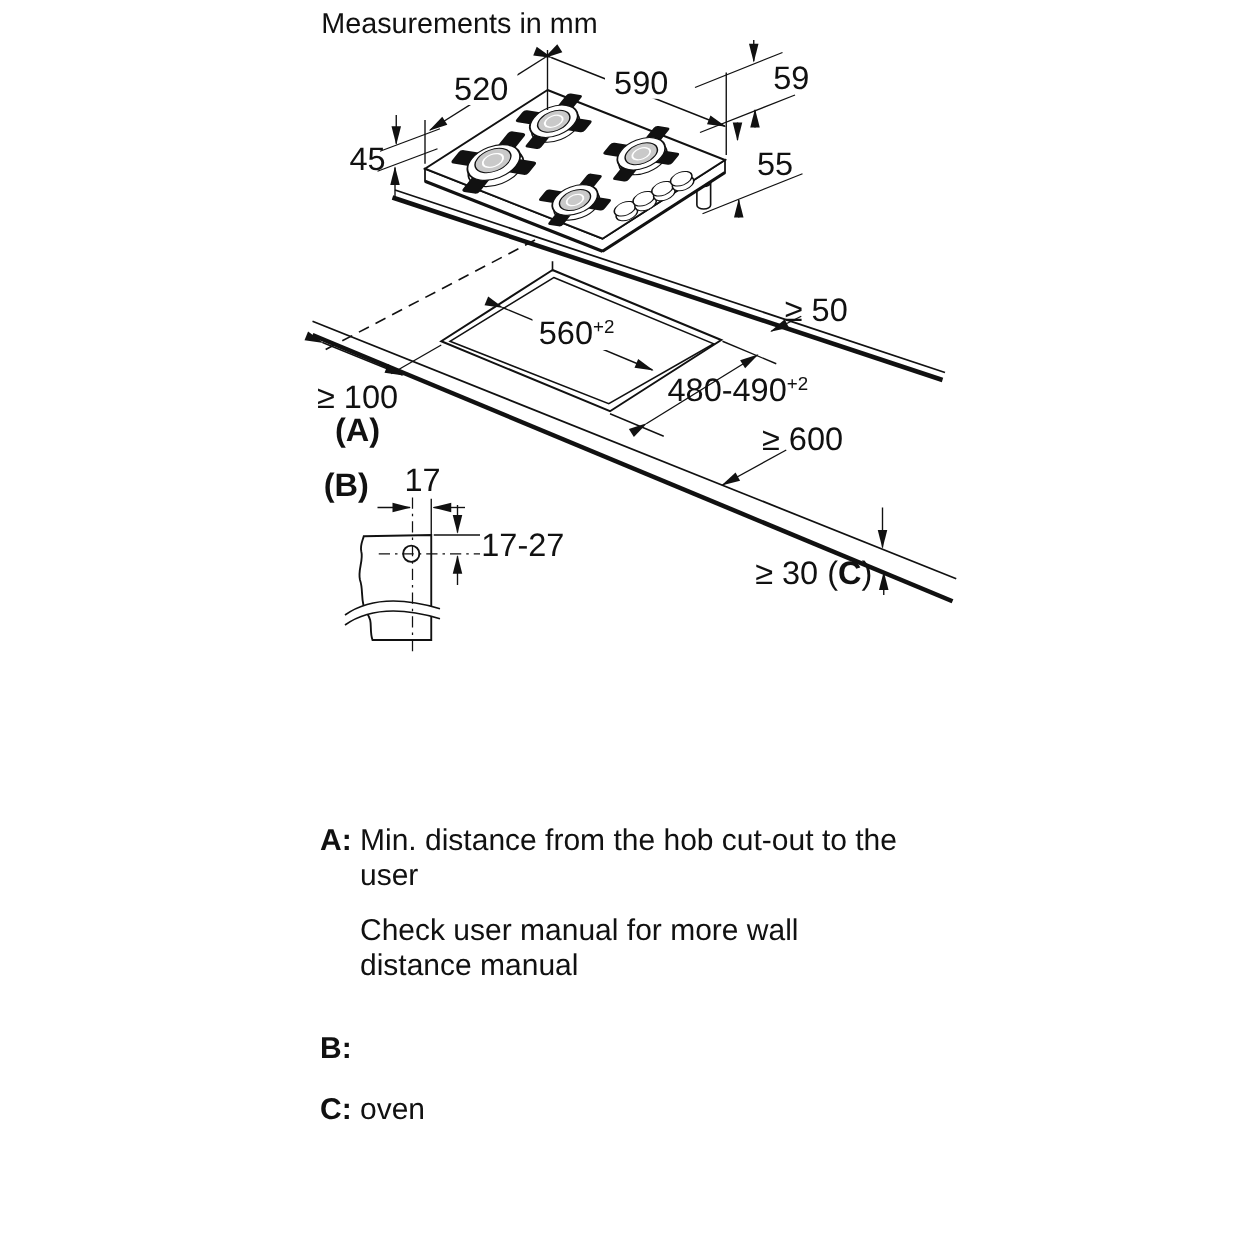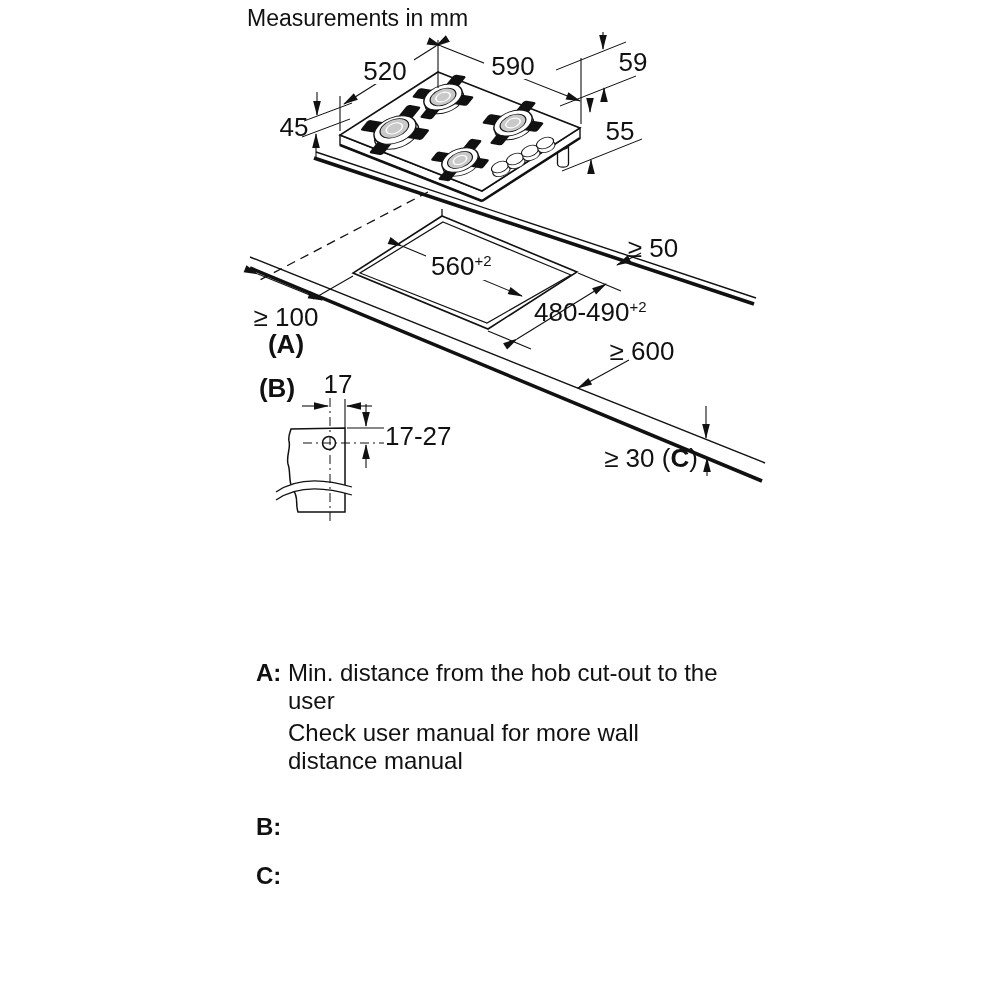--- a/index.html
+++ b/index.html
@@ -1,23 +1,23 @@
 <!DOCTYPE html>
 <html><head>
 <meta charset="utf-8">
 <style>
   html,body{margin:0;padding:0;background:#ffffff;}
   .page{position:relative;width:1000px;height:1000px;background:#fff;overflow:hidden;
         font-family:"Liberation Sans", sans-serif;color:#111;}
-  .title{position:absolute;left:247px;top:5px;font-size:23px;color:#111;}
+  .title{position:absolute;left:257px;top:5px;font-size:23px;color:#111;}
   svg text{font-family:"Liberation Sans", sans-serif;fill:#111;}
   .legend{position:absolute;left:256px;top:659px;width:480px;font-size:24px;line-height:28px;color:#111;}
   .sec{display:flex;}
   .sec .lbl{width:32px;font-weight:bold;flex:0 0 32px;}
-  .para2{margin-top:4px;}
+  .para2{margin-top:16px;}
   .secB{margin-top:38px;}
   .secC{margin-top:21px;}
 </style>
 </head>
 <body>
 
 <div class="page">
 
   <div class="title">Measurements in mm</div>
 
@@ -244,17 +244,18 @@
           <div>distance manual</div>
         </div>
       </div>
     </div>
     <div class="sec secB">
       <span class="lbl">B:</span>
     </div>
     <div class="sec secC">
       <span class="lbl">C:</span>
       <div>
+        <div>oven</div>
       </div>
     </div>
   </div>
 
 </div>
 
 </body></html>

